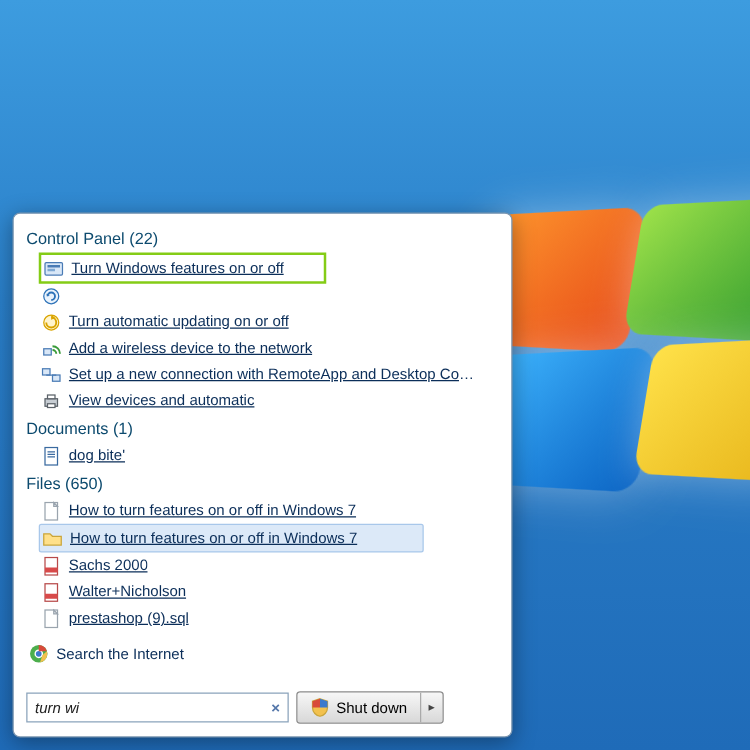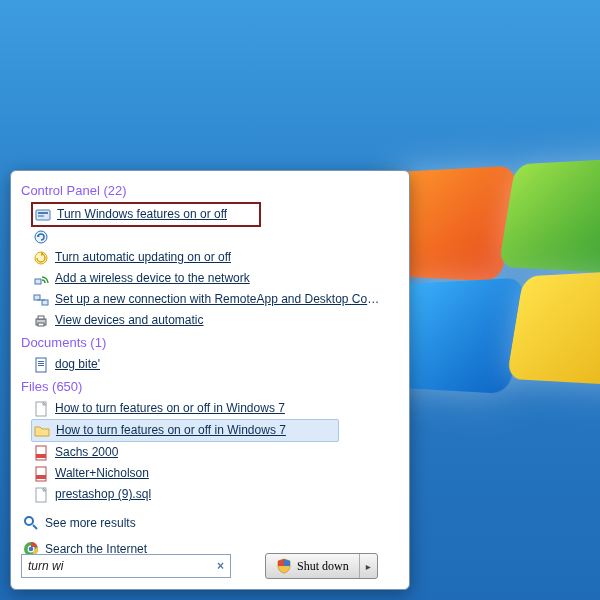--- a/index.html
+++ b/index.html
@@ -6,34 +6,34 @@
 body{background:linear-gradient(180deg,#3d9cdf 0%,#2a7fc9 40%,#1f6bb8 100%);position:relative;}
 
 .logo{position:absolute;right:-30px;top:160px;width:260px;height:260px;pointer-events:none;}
 .flag-pane{position:absolute;width:140px;height:110px;border-radius:18px;filter:drop-shadow(0 0 18px rgba(255,255,255,.35));}
 .p1{left:0;top:8px;background:linear-gradient(135deg,#ff9a2e,#e74a19);transform:perspective(400px) rotateY(-22deg) rotateX(8deg) skewX(-6deg);}
 .p2{left:128px;top:0;background:linear-gradient(135deg,#9fe24a,#2e9a2e);transform:perspective(400px) rotateY(-22deg) rotateX(8deg) skewX(-6deg);}
 .p3{left:8px;top:120px;background:linear-gradient(135deg,#3fb6ff,#0b64c4);transform:perspective(400px) rotateY(-22deg) rotateX(8deg) skewX(-6deg);}
 .p4{left:136px;top:112px;background:linear-gradient(135deg,#ffe24a,#e7b419);transform:perspective(400px) rotateY(-22deg) rotateX(8deg) skewX(-6deg);}
 
 .startmenu{position:absolute;left:10px;top:170px;width:400px;height:420px;background:#fff;border:1px solid #7a95b0;border-radius:6px;box-shadow:0 4px 18px rgba(0,0,0,.35);padding:8px 10px 8px 10px;box-sizing:border-box;}
-.section-header{color:#8b5cf6;font-size:13px;margin:4px 0 4px 0;}
+.section-header{color:#0c4a6e;font-size:13px;margin:4px 0 4px 0;}
 .item{display:flex;align-items:center;gap:6px;padding:2px 4px 2px 12px;color:#111;line-height:17px;}
 .item a{color:#0b2e59;text-decoration:underline;white-space:nowrap;overflow:hidden;text-overflow:ellipsis;max-width:330px;cursor:pointer;}
 .item.hl{background:#dce9f8;border:1px solid #a8c7ea;border-radius:2px;margin-left:10px;padding-left:2px;}
 .item .icon{width:16px;height:16px;flex:0 0 16px;}
-.red-box{border:2px solid #7f1d1d;}
+.red-box{border:2px solid #84cc16;}
 .more{color:#0b2e59;margin-top:10px;display:flex;align-items:center;gap:6px;padding-left:2px;}
 .more .icon{width:16px;height:16px;}
-.footer{position:absolute;left:10px;right:10px;bottom:10px;display:flex;align-items:center;gap:34px;}
+.footer{position:absolute;left:10px;right:10px;bottom:10px;display:flex;align-items:center;gap:6px;}
 .searchbox{flex:0 0 200px;height:22px;border:1px solid #8aa3bb;background:#fff;display:flex;align-items:center;padding:0 4px;}
 .searchbox input{border:none;outline:none;font:inherit;flex:1;min-width:0;font-style:italic;color:#222;}
 .clear-x{color:#5577aa;font-weight:bold;cursor:pointer;padding:0 2px;}
 .shutdown{display:flex;align-items:stretch;height:24px;border:1px solid #8a8a8a;border-radius:3px;background:linear-gradient(180deg,#f7f7f7,#d8d8d8);overflow:hidden;}
-.shutdown .main{display:flex;align-items:center;gap:5px;padding:0 10px;cursor:pointer;font-family:Liberation Serif, serif;}
+.shutdown .main{display:flex;align-items:center;gap:5px;padding:0 10px;cursor:pointer;}
 .shutdown .arrow{border-left:1px solid #aaa;display:flex;align-items:center;padding:0 6px;cursor:pointer;}
 
 .icon svg{width:16px;height:16px;display:block;}
 </style>
 </head>
 <body>
 
 <div class="logo">
   <div class="flag-pane p1"></div>
   <div class="flag-pane p2"></div>
@@ -157,29 +157,20 @@
   <div class="item">
     <span class="icon">
         <svg viewBox="0 0 16 16">
           <rect x="3" y="1" width="10" height="14" fill="#fff" stroke="#9aa4ae"></rect>
           <path d="M10 1 L13 4 L10 4 Z" fill="#e3e7eb" stroke="#9aa4ae"></path>
         </svg>
       </span>
     <a>prestashop (9).sql</a>
   </div>
 
-  <div class="more">
-    <span class="icon">
-        <svg viewBox="0 0 16 16">
-          <circle cx="6" cy="6" r="4" fill="none" stroke="#2d72b8" stroke-width="2"></circle>
-          <path d="M10 10 L14 14" stroke="#2d72b8" stroke-width="2"></path>
-        </svg>
-      </span>
-    <a style="text-decoration:none;cursor:pointer;">See more results</a>
-  </div>
   <div class="more">
     <span class="icon">
         <svg viewBox="0 0 16 16">
           <circle cx="8" cy="8" r="7" fill="#4cae4c"></circle>
           <circle cx="8" cy="8" r="3.5" fill="#fff"></circle>
           <circle cx="8" cy="8" r="2.3" fill="#3b79cc"></circle>
           <path d="M8 1 A7 7 0 0 1 14.5 6 L8 6 Z" fill="#d84a3a"></path>
           <path d="M2 5 L6 11 A4 4 0 0 1 4.5 7" fill="#4cae4c"></path>
           <path d="M14.5 6 A7 7 0 0 1 9 15 L11 9" fill="#f2c14e"></path>
         </svg>

